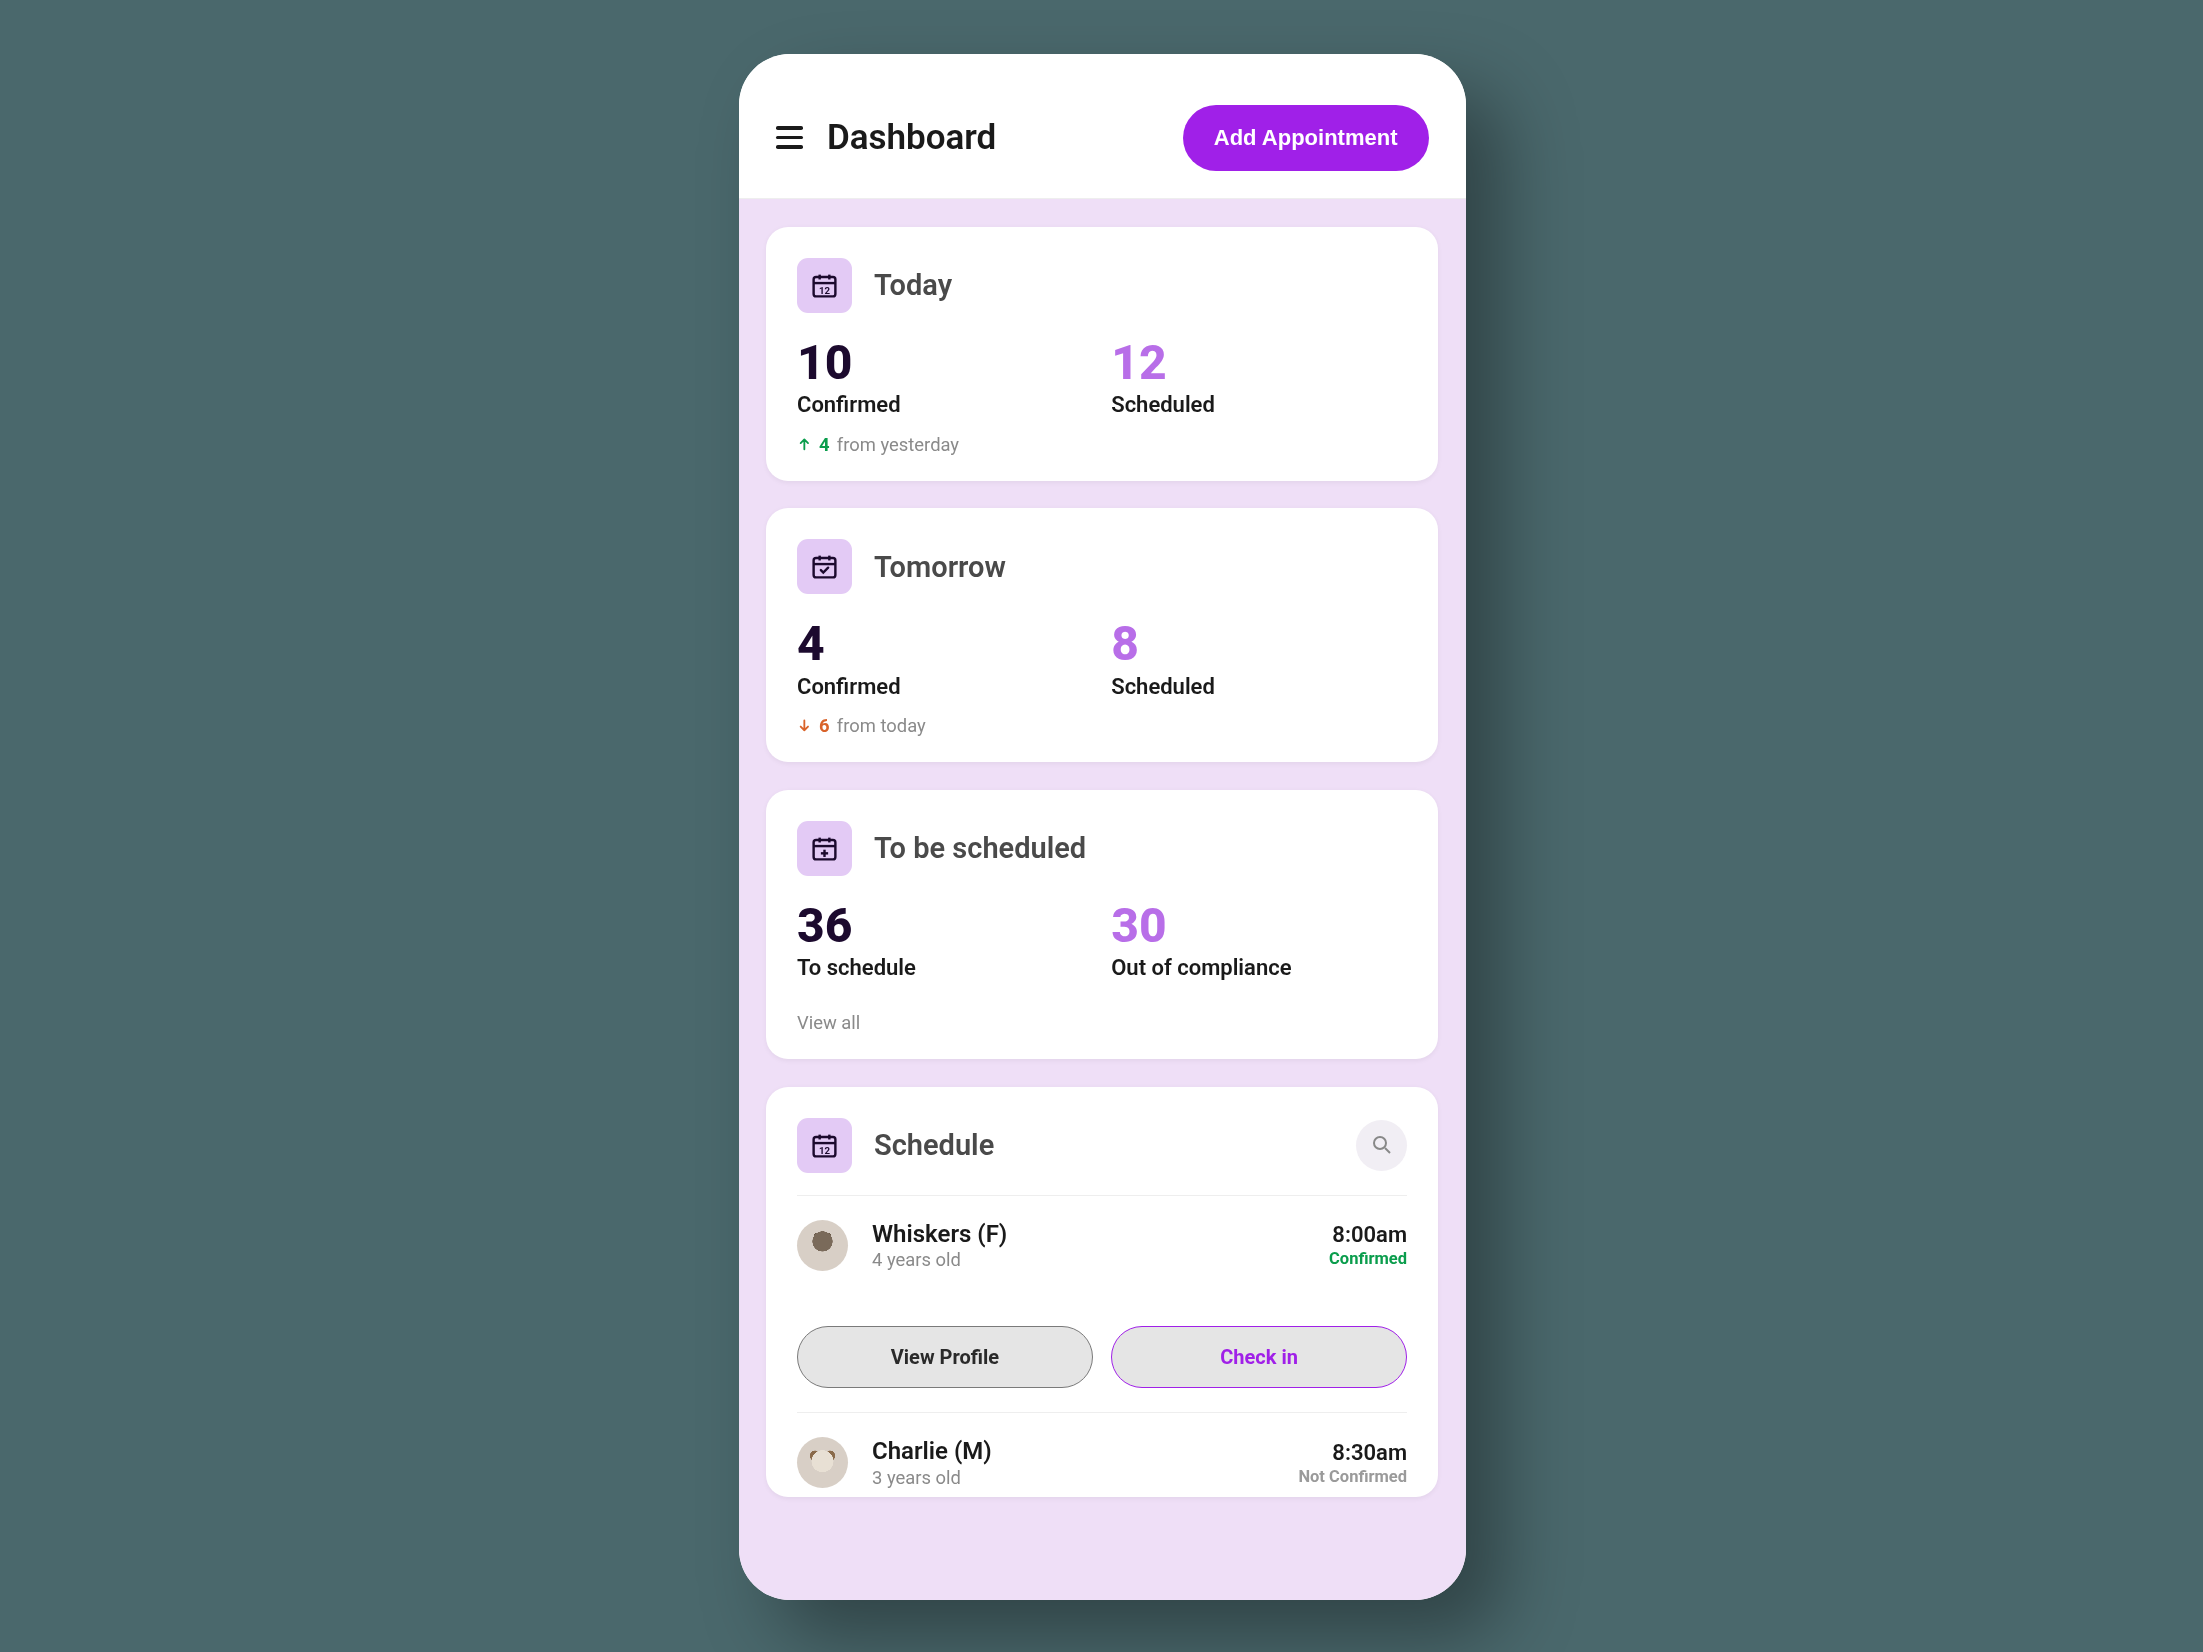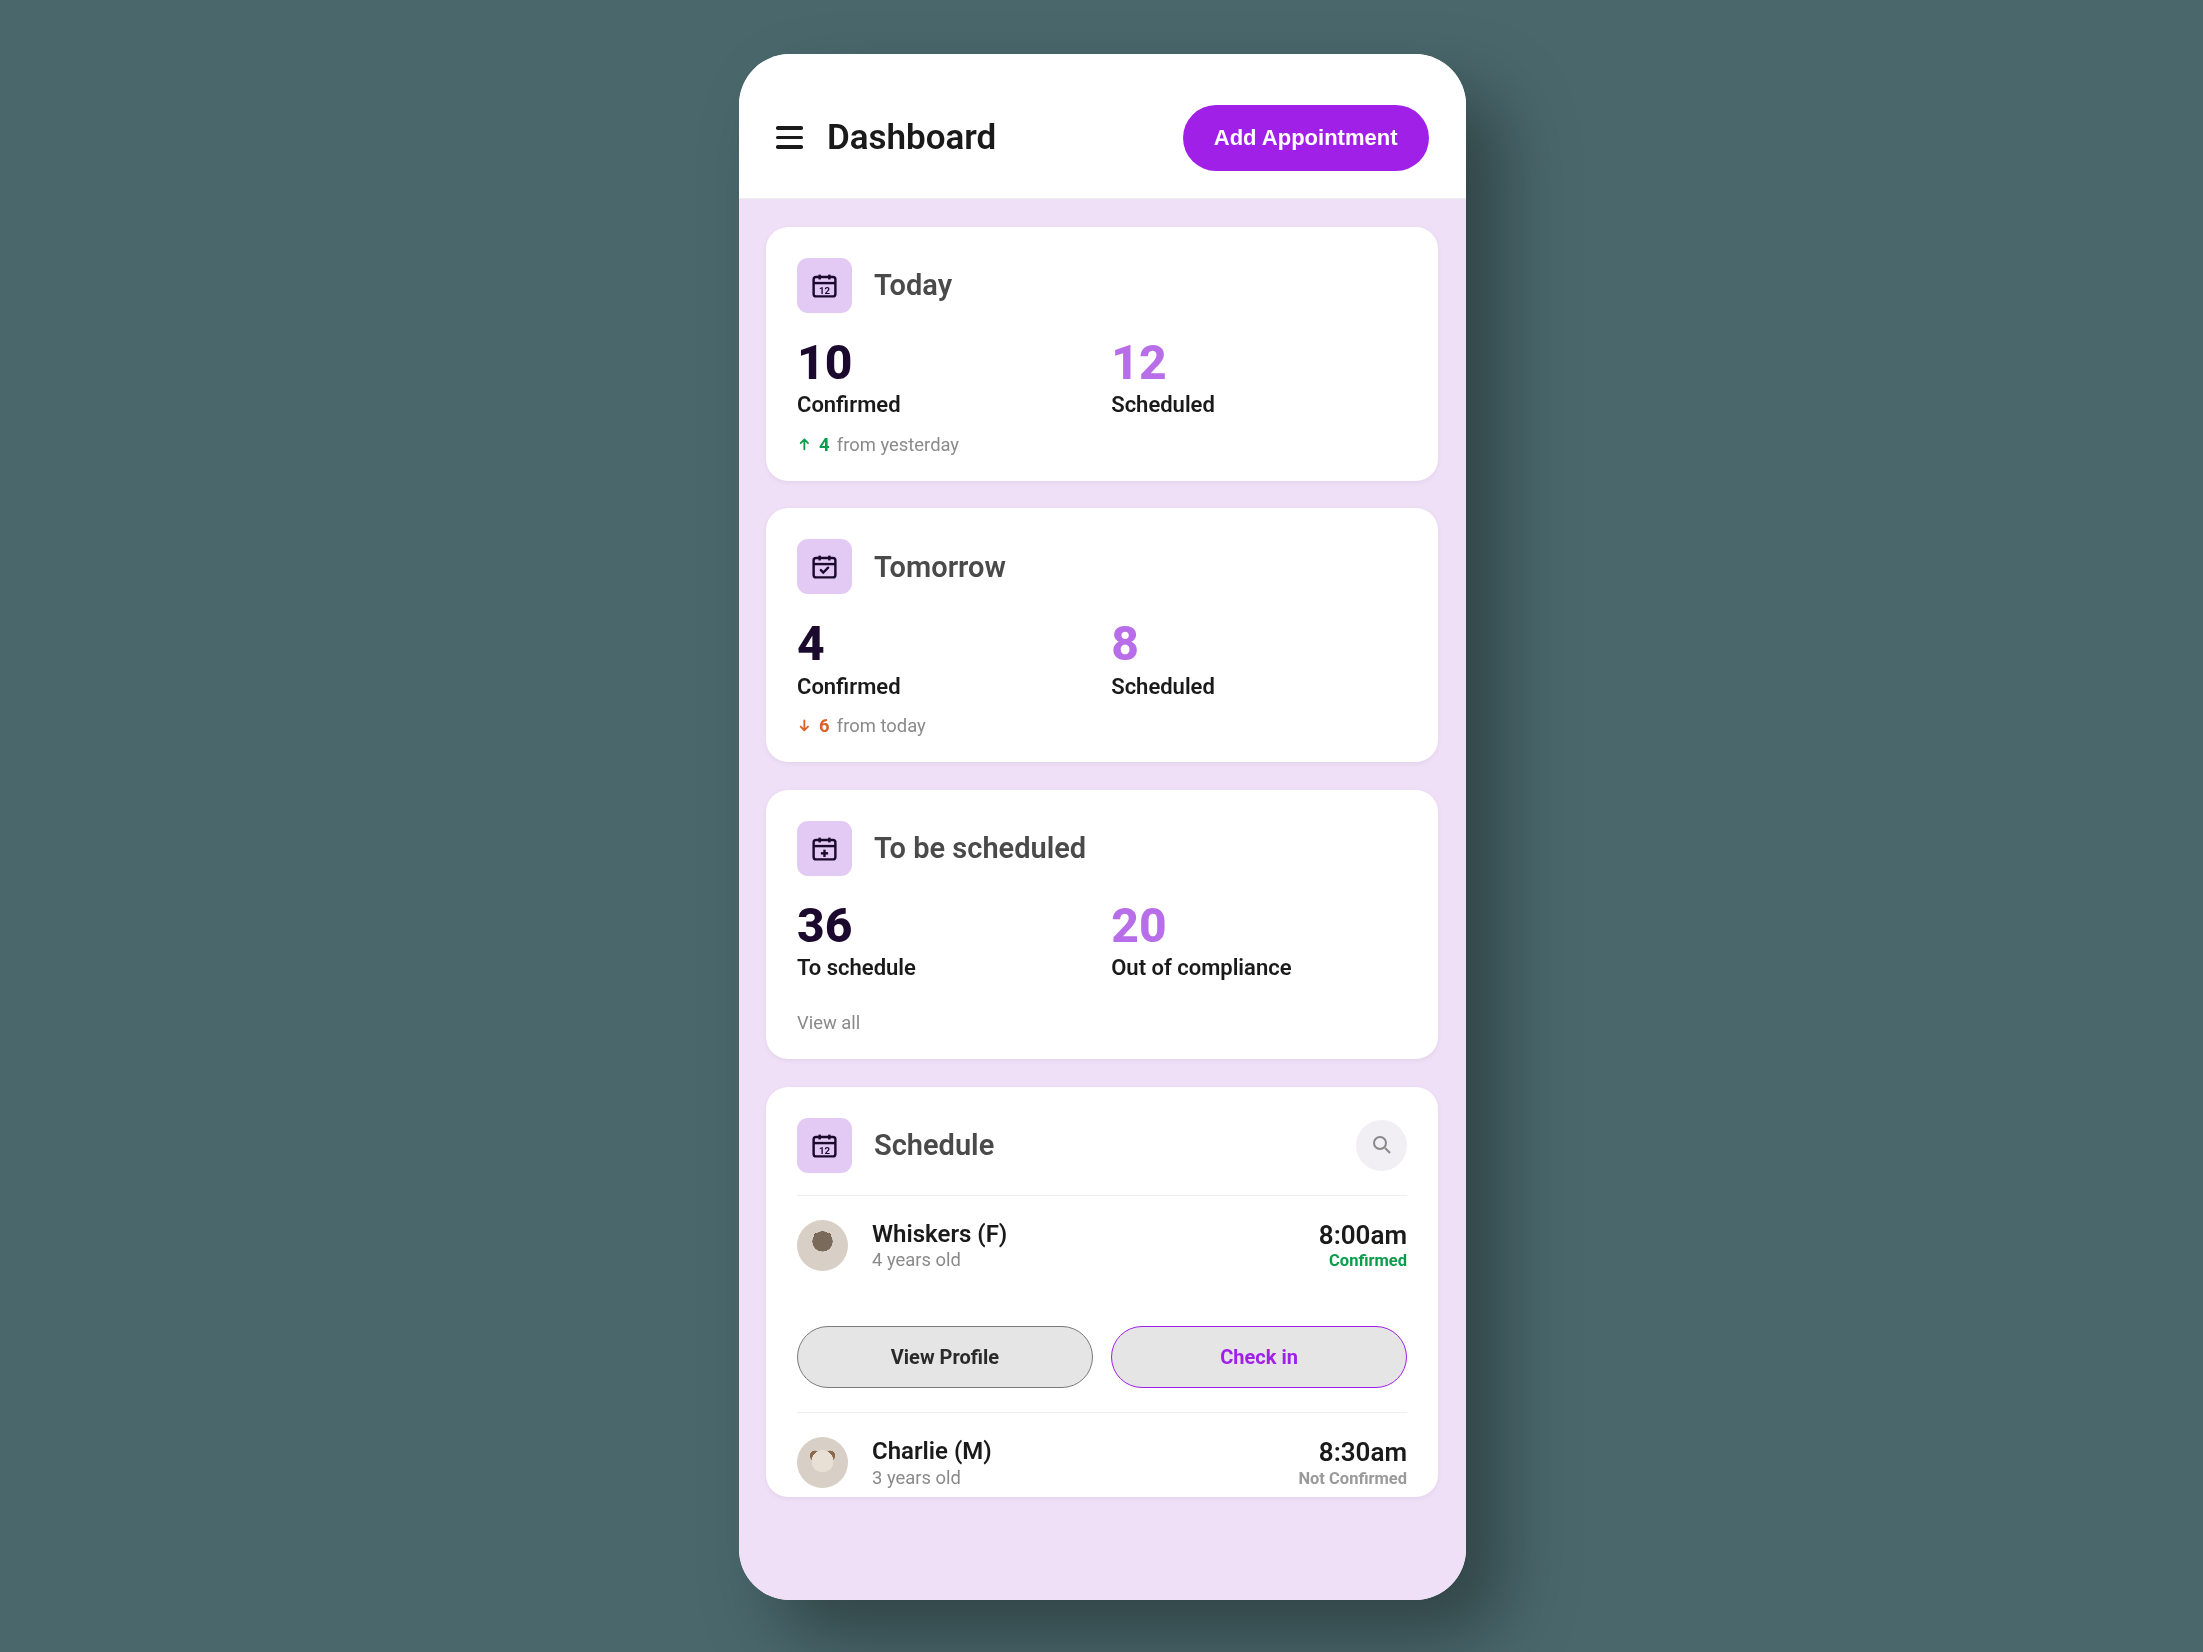--- a/index.html
+++ b/index.html
@@ -166,21 +166,21 @@
     position:absolute; inset:7.3px;
     background: radial-gradient(circle at 50% 45%, #e8e0d4 0%, #e8e0d4 40%, transparent 41%),
                 radial-gradient(circle at 30% 30%, #8a6a4a 0%, #8a6a4a 14%, transparent 15%),
                 radial-gradient(circle at 70% 30%, #8a6a4a 0%, #8a6a4a 14%, transparent 15%);
     border-radius:50%;
   }
   .appt-info { flex: 1; }
   .appt-name { font-size: 24px; font-weight: 600; color:#1a1a1a; }
   .appt-sub { font-size: 18.4px; color:#8a8a8a; margin-top:1.8px; }
   .appt-time { text-align: right; }
-  .appt-time .t { font-size: 26px; font-weight: 600; color:#1a1a1a; }
+  .appt-time .t { font-size: 22px; font-weight: 600; color:#1a1a1a; }
   .appt-time .s { font-size: 16.5px; font-weight:700; margin-top:1.8px; }
   .s.confirmed { color:#0a9d4c; }
   .s.not { color:#9a9a9a; }
   .appt-actions {
     display: flex;
     gap: 18.4px;
     margin-top: 24px;
     padding-bottom: 24px;
     border-bottom: 0.9px solid #eee;
   }
@@ -292,21 +292,21 @@
             </svg>
         </div>
         <div class="card-title">To be scheduled</div>
       </div>
       <div class="stats">
         <div class="stat">
           <div class="stat-num">36</div>
           <div class="stat-label">To schedule</div>
         </div>
         <div class="stat">
-          <div class="stat-num purple">20</div>
+          <div class="stat-num purple">30</div>
           <div class="stat-label">Out of compliance</div>
         </div>
       </div>
       <div class="link-small">View all</div>
     </div>
 
     <div class="card" style="padding-bottom:0;">
       <div class="schedule-header">
         <div class="icon-box">
           <svg viewBox="0 0 24 24" fill="none" stroke="#1c0a2e" stroke-width="2">

